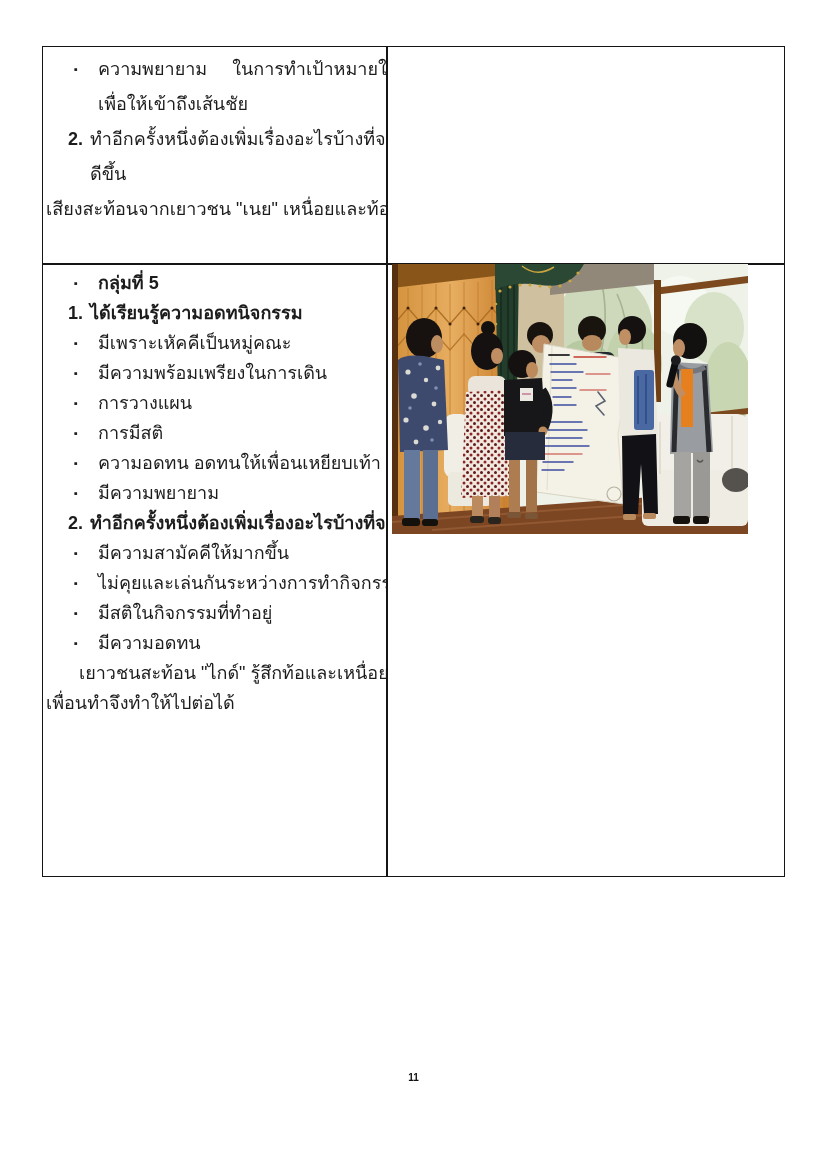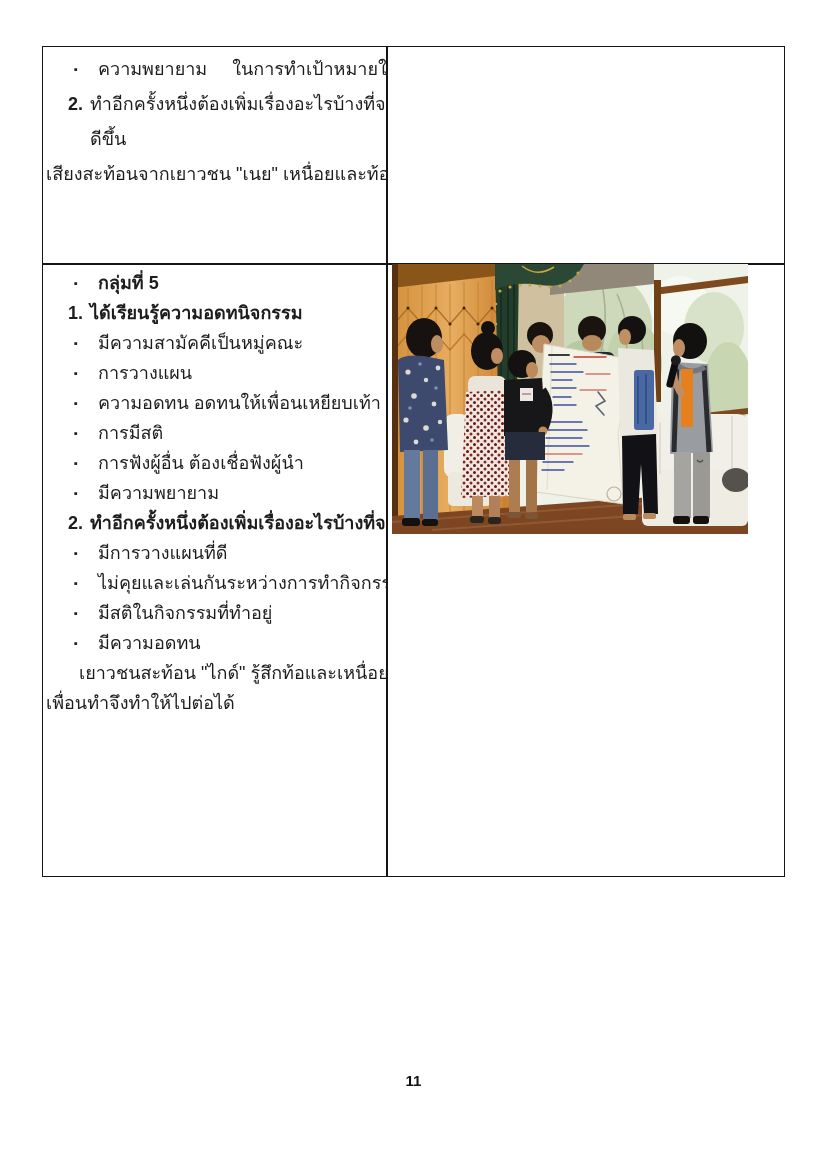--- a/index.html
+++ b/index.html
@@ -29,48 +29,49 @@
   .cont-n{padding-left:47px;font-family:Liberation Serif, serif;}
   .flush{padding-left:3px;}
   .pind{padding-left:3px;text-indent:33px;}
   .b{font-weight:bold;}
   .photo{
     position:absolute;left:349px;top:217px;width:356px;height:270px;
     overflow:hidden;background:#e8e2d2;
   }
   .pageno{
     position:absolute;left:0;top:1072px;width:100%;text-align:center;
-    font-size:15px;font-weight:600;color:#111;
+    font-size:10px;font-weight:600;color:#111;
   }
 </style>
 </head>
 <body>
 
 <div class="doc-table">
   <div class="v-div"></div>
   <div class="h-div"></div>
 
   <div class="cell r1">
     <div class="ln ind-b"><span class="mk mk-sq">▪</span><span class="t">ความพยายาม     ในการทำเป้าหมายให้สำเร็จ</span></div>
+    <div class="ln cont-b"><span class="t">เพื่อให้เข้าถึงเส้นชัย</span></div>
     <div class="ln ind-n"><span class="mk mk-n">2.</span><span class="t">ทำอีกครั้งหนึ่งต้องเพิ่มเรื่องอะไรบ้างที่จะทำให้</span></div>
     <div class="ln cont-n"><span class="t">ดีขึ้น</span></div>
     <div class="ln flush"><span class="t">เสียงสะท้อนจากเยาวชน "เนย" เหนื่อยและท้อแต่ไปต่อ</span></div>
   </div>
 
   <div class="cell r2">
     <div class="ln ind-b b"><span class="mk mk-sq">▪</span><span class="t">กลุ่มที่ 5</span></div>
     <div class="ln ind-n b"><span class="mk mk-n">1.</span><span class="t">ได้เรียนรู้ความอดทนิจกรรม</span></div>
-    <div class="ln ind-b"><span class="mk mk-sq">▪</span><span class="t">มีความสามัคคีเป็นหมู่คณะ</span></div>
+    <div class="ln ind-b"><span class="mk mk-sq">▪</span><span class="t">มีเพราะเหัคคีเป็นหมู่คณะ</span></div>
+    <div class="ln ind-b"><span class="mk mk-sq">▪</span><span class="t">มีความพร้อมเพรียงในการเดิน</span></div>
     <div class="ln ind-b"><span class="mk mk-sq">▪</span><span class="t">การวางแผน</span></div>
+    <div class="ln ind-b"><span class="mk mk-sq">▪</span><span class="t">การมีสติ</span></div>
     <div class="ln ind-b"><span class="mk mk-sq">▪</span><span class="t">ความอดทน อดทนให้เพื่อนเหยียบเท้า</span></div>
-    <div class="ln ind-b"><span class="mk mk-sq">▪</span><span class="t">การมีสติ</span></div>
-    <div class="ln ind-b"><span class="mk mk-sq">▪</span><span class="t">การฟังผู้อื่น ต้องเชื่อฟังผู้นำ</span></div>
     <div class="ln ind-b"><span class="mk mk-sq">▪</span><span class="t">มีความพยายาม</span></div>
     <div class="ln ind-n b"><span class="mk mk-n">2.</span><span class="t">ทำอีกครั้งหนึ่งต้องเพิ่มเรื่องอะไรบ้างที่จะ</span></div>
-    <div class="ln ind-b"><span class="mk mk-sq">▪</span><span class="t">มีการวางแผนที่ดี</span></div>
+    <div class="ln ind-b"><span class="mk mk-sq">▪</span><span class="t">มีความสามัคคีให้มากขึ้น</span></div>
     <div class="ln ind-b"><span class="mk mk-sq">▪</span><span class="t">ไม่คุยและเล่นกันระหว่างการทำกิจกรรม</span></div>
     <div class="ln ind-b"><span class="mk mk-sq">▪</span><span class="t">มีสติในกิจกรรมที่ทำอยู่</span></div>
     <div class="ln ind-b"><span class="mk mk-sq">▪</span><span class="t">มีความอดทน</span></div>
     <div class="ln pind"><span class="t">เยาวชนสะท้อน "ไกด์" รู้สึกท้อและเหนื่อย แต่เห็น</span></div>
     <div class="ln flush"><span class="t">เพื่อนทำจึงทำให้ไปต่อได้</span></div>
   </div>
 
   <div class="photo">
     <svg width="356" height="270" viewBox="0 0 356 270" xmlns="http://www.w3.org/2000/svg">
       <defs>

